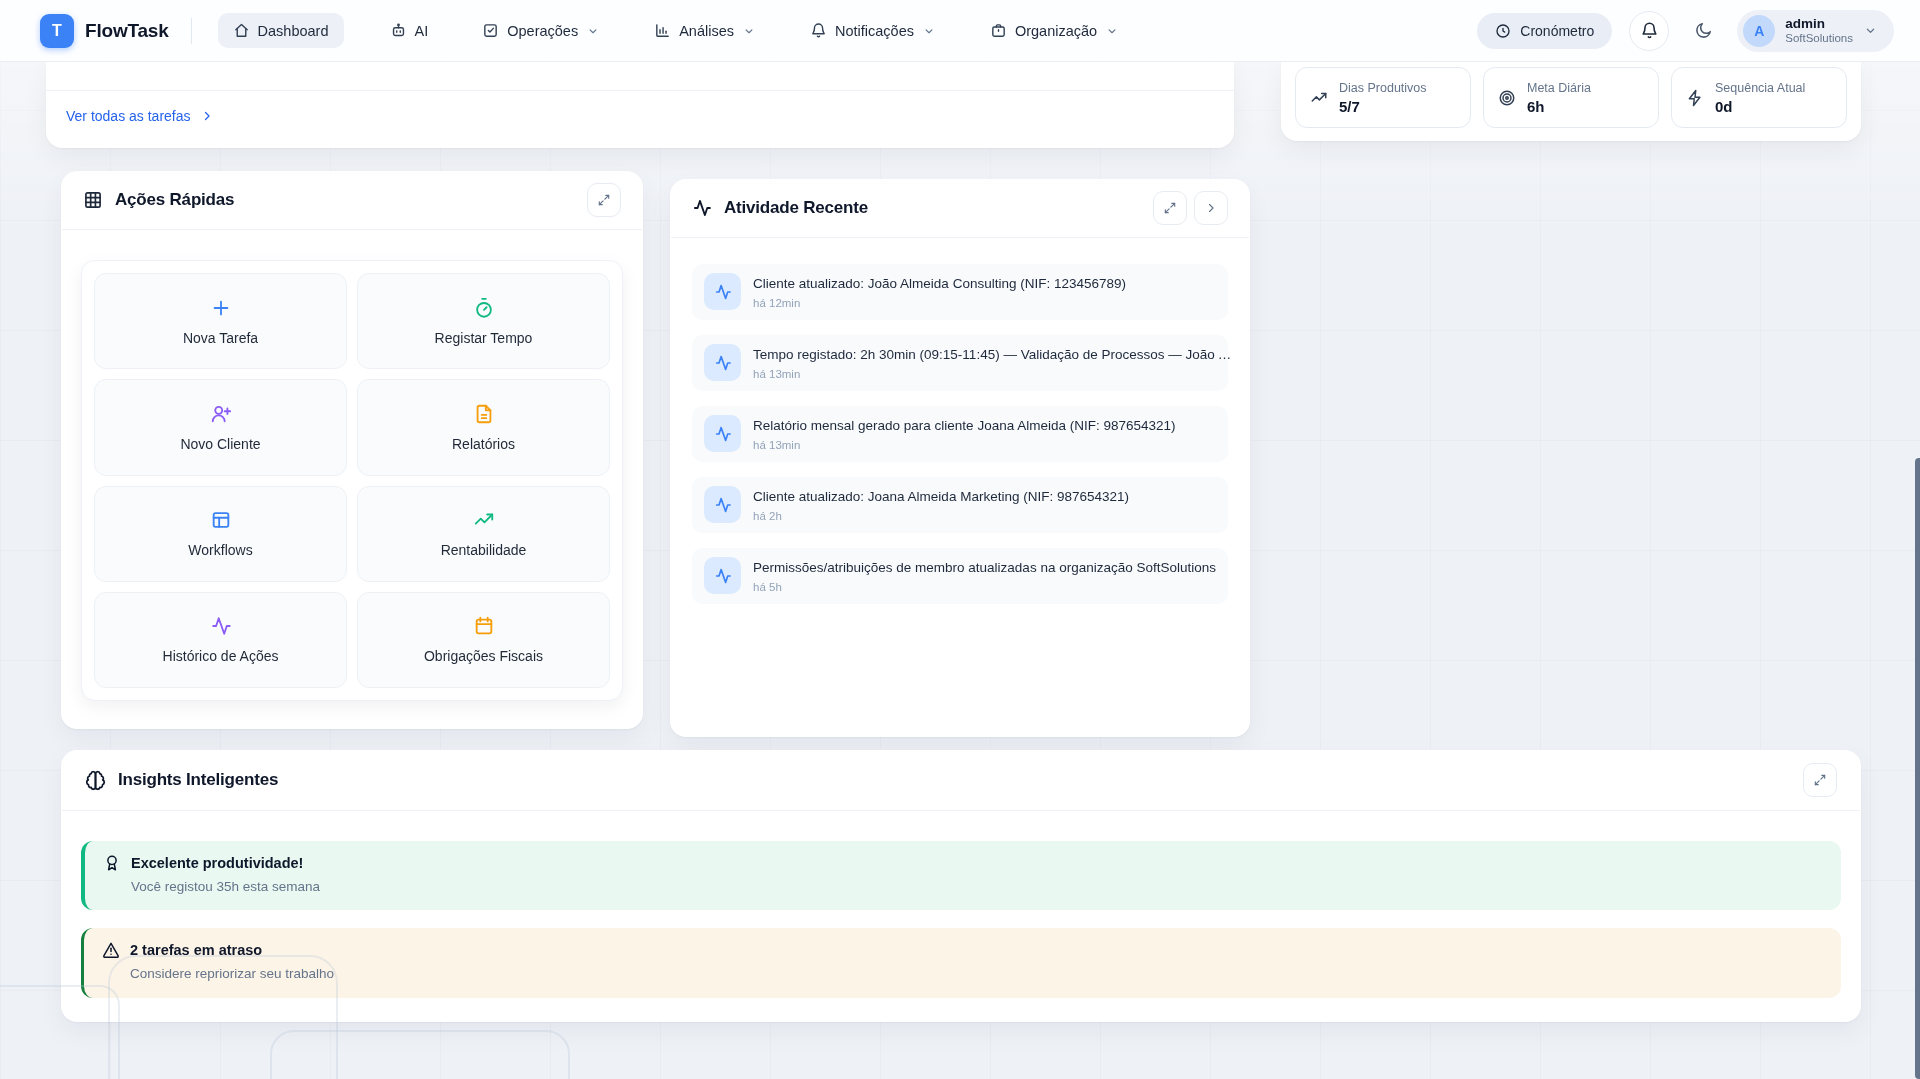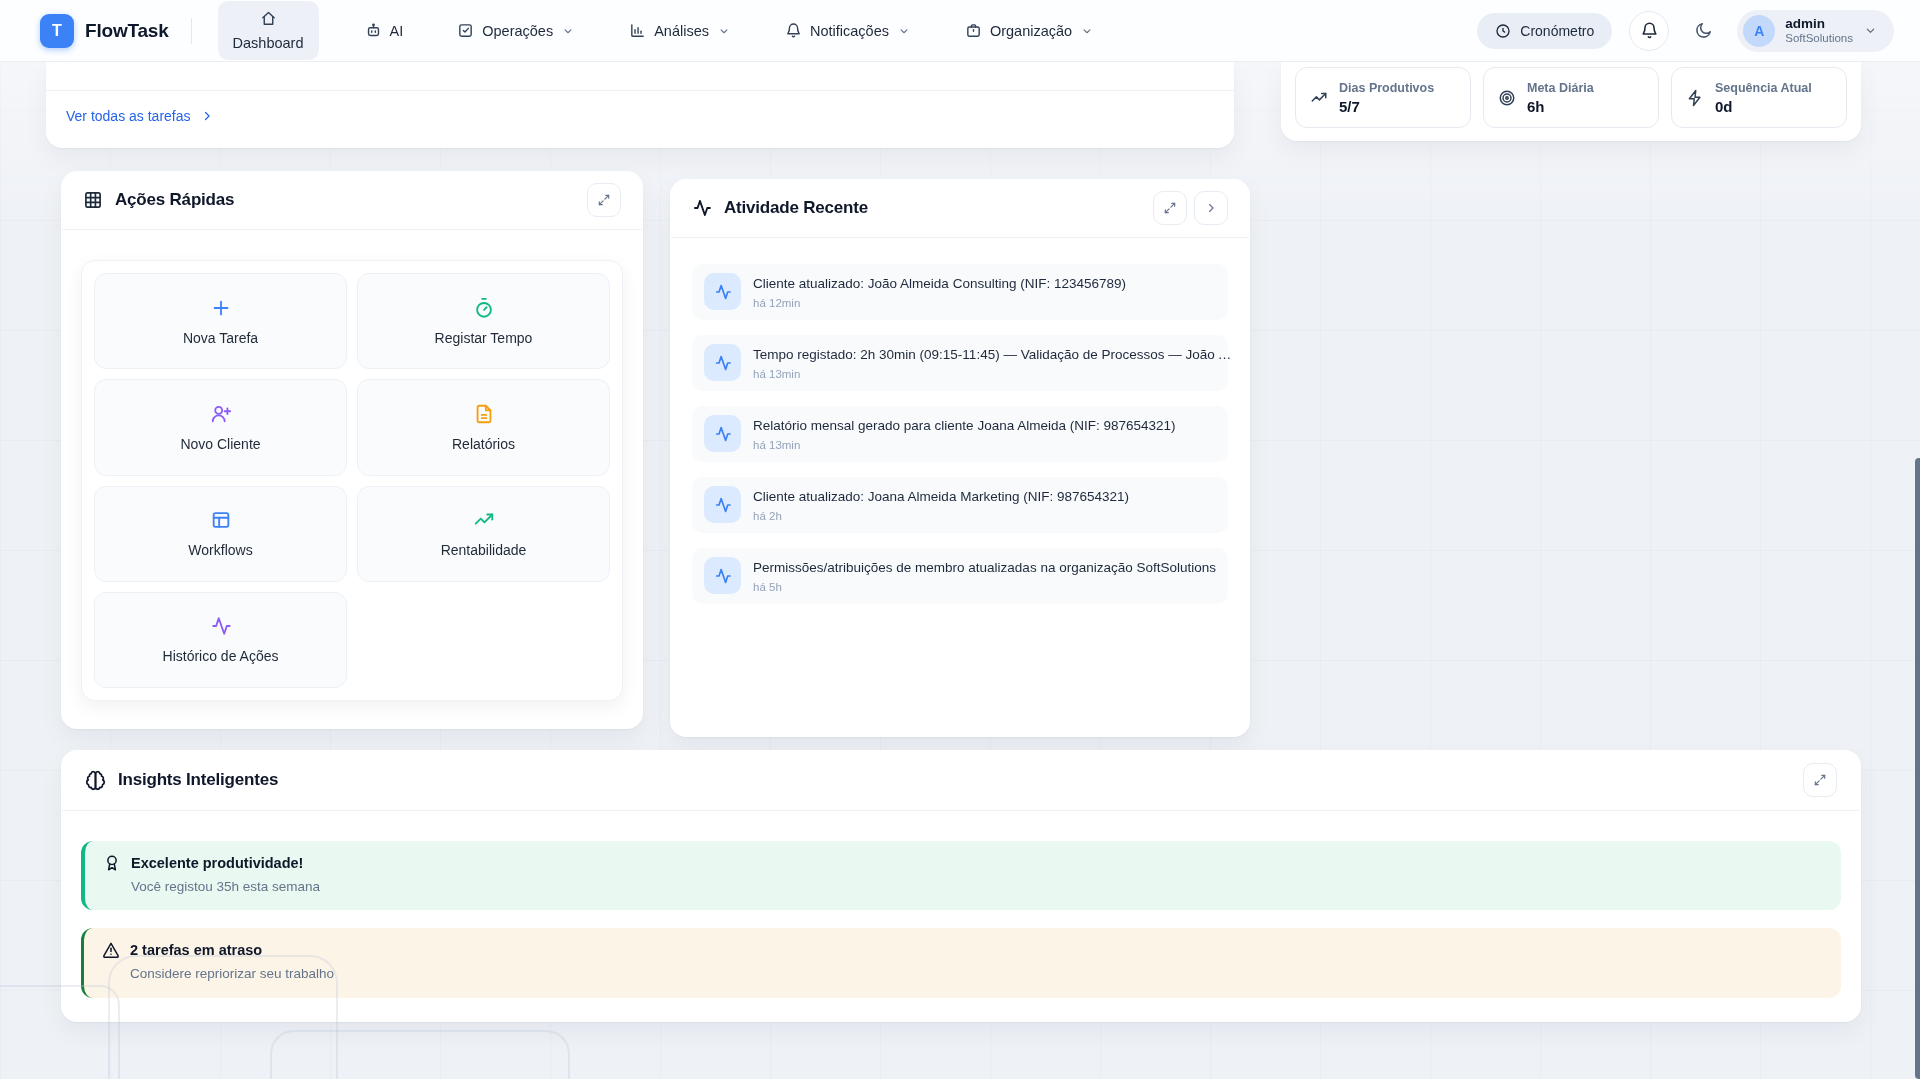--- a/index.html
+++ b/index.html
@@ -31,21 +31,21 @@
     display:flex; align-items:center; justify-content:center;
     box-shadow:0 2px 6px rgba(59,130,246,.4);
   }
   .brand-name { font-size:19px; font-weight:700; color:#0f172a; letter-spacing:-.2px; }
   .nav-divider { width:1px; height:26px; background:#e2e8f0; margin:0 26px 0 22px; }
   .nav-items { display:flex; align-items:center; gap:38px; }
   .nav-item {
     display:flex; align-items:center; gap:8px; font-size:14.5px; color:#1e293b;
     font-weight:500; cursor:pointer; padding:9px 8px; border-radius:10px; white-space:nowrap;
   }
-  .nav-item.active { background:#edf1f7; padding:9px 15px;flex-direction:column; }
+  .nav-item.active { background:#edf1f7; padding:9px 15px; }
   .nav-item svg { color:#334155; }
   .nav-right { margin-left:auto; display:flex; align-items:center; gap:17px; }
   .timer-pill {
     display:flex; gap:9px; background:#e9eef6;
     border-radius:999px; padding:10px 18px; font-size:14px; font-weight:500; color:#1e293b;
   }
   .round-btn {
     width:40px; height:40px; border-radius:50%; background:#fff;
     border:1px solid #e5eaf1; display:flex; align-items:center; justify-content:center;
     color:#1e293b;
@@ -91,21 +91,21 @@
   }
 
   
   #stats-card { left:1281px; top:62px; width:580px; height:79px; padding:5px 14px 0 14px;
     display:flex; gap:12px; align-items:flex-start; }
   .stat-chip {
     flex:1; height:61px; border:1px solid #e5eaf1; border-radius:12px; background:#fff;
     display:flex; align-items:center; gap:11px; padding:0 14px;
   }
   .stat-chip svg { color:#334155; flex:none; }
-  .stat-label { font-size:12.5px; color:#64748b; font-weight:700; line-height:1.2; }
+  .stat-label { font-size:12.5px; color:#64748b; font-weight:400; line-height:1.2; }
   .stat-value { font-size:15px; font-weight:700; color:#0f172a; margin-top:2px; }
 
   
   #quick-card { left:61px; top:171px; width:582px; height:558px; }
   .qa-panel {
     margin:30px 20px 0 20px; height:441px; border-radius:14px; background:#fff;
     border:1px solid #eef2f7; box-shadow:0 6px 18px rgba(15,23,42,.06);
     padding:12px; display:grid; grid-template-columns:1fr 1fr; grid-template-rows:repeat(4,1fr);
     gap:10px;
   }
@@ -431,20 +431,31 @@
       <span class="qa-label">Rentabilidade</span>
     </div>
     <div class="qa-btn">
       <span class="c-purple">
         <svg width="22" height="22" viewBox="0 0 24 24" fill="none" stroke="currentColor" stroke-width="2" stroke-linecap="round" stroke-linejoin="round">
             <path d="M21.5 12h-3.2l-2.8 8.5L9.5 3.5 6.7 12H3.5"></path>
           </svg>
       </span>
       <span class="qa-label">Histórico de Ações</span>
     </div>
+    <div class="qa-btn">
+      <span class="c-orange">
+        <svg width="22" height="22" viewBox="0 0 24 24" fill="none" stroke="currentColor" stroke-width="2" stroke-linecap="round" stroke-linejoin="round">
+            <rect x="4" y="5" width="16" height="15" rx="2"></rect>
+            <path d="M8 3v4"></path>
+            <path d="M16 3v4"></path>
+            <path d="M4 10h16"></path>
+          </svg>
+      </span>
+      <span class="qa-label">Obrigações Fiscais</span>
+    </div>
   </div>
 </section>
 
 <section class="card" id="activity-card">
   <div class="card-header">
     <span style="color:#0f172a;">
       <svg width="20" height="20" viewBox="0 0 24 24" fill="none" stroke="currentColor" stroke-width="2.2" stroke-linecap="round" stroke-linejoin="round">
           <path d="M21.5 12h-3.2l-2.8 8.5L9.5 3.5 6.7 12H3.5"></path>
         </svg>
     </span>

